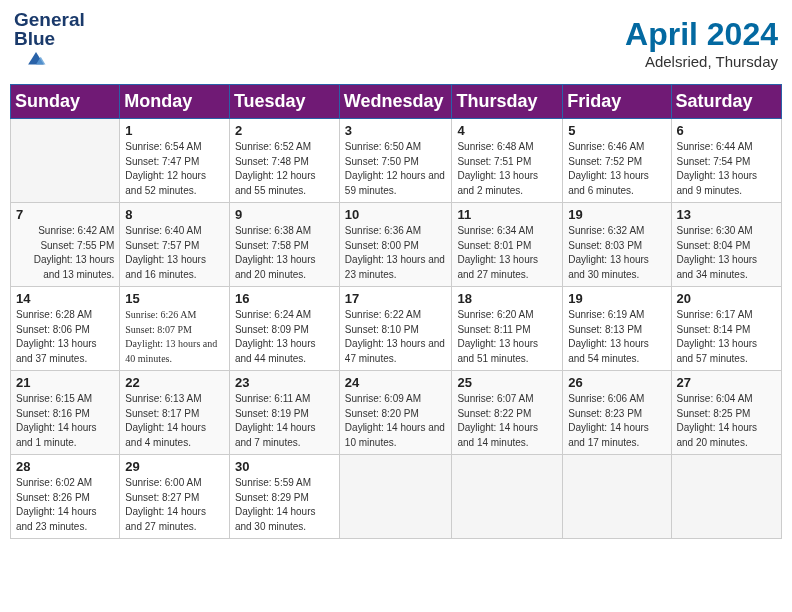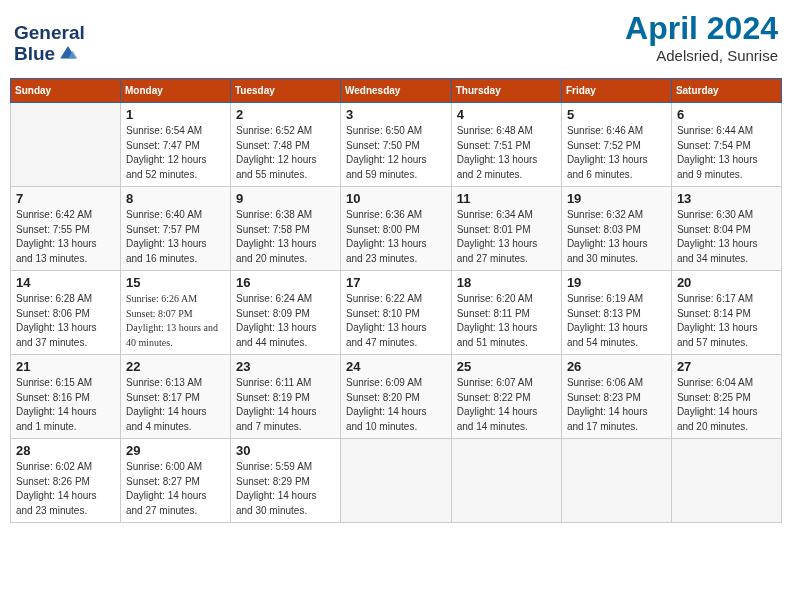--- a/index.html
+++ b/index.html
@@ -33,23 +33,23 @@
     .calendar-subtitle {
       font-size: 15px;
       color: #333;
     }
     table {
       width: 100%;
       border-collapse: collapse;
       border: 1px solid #ccc;
     }
     thead tr th {
-      background-color: #c2410c;
+      background-color: #701a75;
       color: #fff;
-      font-size: 10px;
+      font-size: 18px;
       font-weight: bold;
       padding: 6px 4px;
       text-align: left;
       border: 1px solid #2962a8;
     }
     tbody tr td {
       vertical-align: top;
       border: 1px solid #ccc;
       padding: 4px 5px;
       min-height: 80px;
@@ -84,39 +84,40 @@
       color: #1a3a6b;
       line-height: 1;
     }
     .logo-line2 {
       font-size: 19px;
       font-weight: 900;
       color: #1a3a6b;
       line-height: 1;
       display: flex;
       align-items: center;
+      flex-direction: column;
     }
   </style>
 </head>
 <body>
 
 <div class="header">
   <div class="logo-wrapper">
     <div class="logo-line1">General</div>
     <div class="logo-line2">
       <span>Blue</span>
       <svg class="logo-icon" viewBox="0 0 28 22" xmlns="http://www.w3.org/2000/svg">
         <polygon points="4,18 14,2 24,18" fill="#2962a8"></polygon>
         <polygon points="14,18 20,8 26,18" fill="#5b9bd5" opacity="0.8"></polygon>
       </svg>
     </div>
   </div>
   <div class="title-block">
     <div class="calendar-title">April 2024</div>
-    <div class="calendar-subtitle">Adelsried, Sunrise</div>
+    <div class="calendar-subtitle">Adelsried, Thursday</div>
   </div>
 </div>
 
 <table>
   <thead>
     <tr>
     <th>Sunday</th>
         <th>Monday</th>
         <th>Tuesday</th>
         <th>Wednesday</th>
@@ -161,21 +162,21 @@
         <td>
           <div class="day-number">6</div>
           <div class="day-info" style="white-space: pre-line;">Sunrise: 6:44 AM
 Sunset: 7:54 PM
 Daylight: 13 hours and 9 minutes.</div>
         </td>
       </tr>
       <tr>
         <td>
           <div class="day-number">7</div>
-          <div class="day-info" style="white-space: pre-line;">Sunrise: 6:42 AM
+          <div class="day-info" style="white-space: pre-line; text-align: right;">Sunrise: 6:42 AM
 Sunset: 7:55 PM
 Daylight: 13 hours and 13 minutes.</div>
         </td>
         <td>
           <div class="day-number">8</div>
           <div class="day-info" style="white-space: pre-line;">Sunrise: 6:40 AM
 Sunset: 7:57 PM
 Daylight: 13 hours and 16 minutes.</div>
         </td>
         <td>

